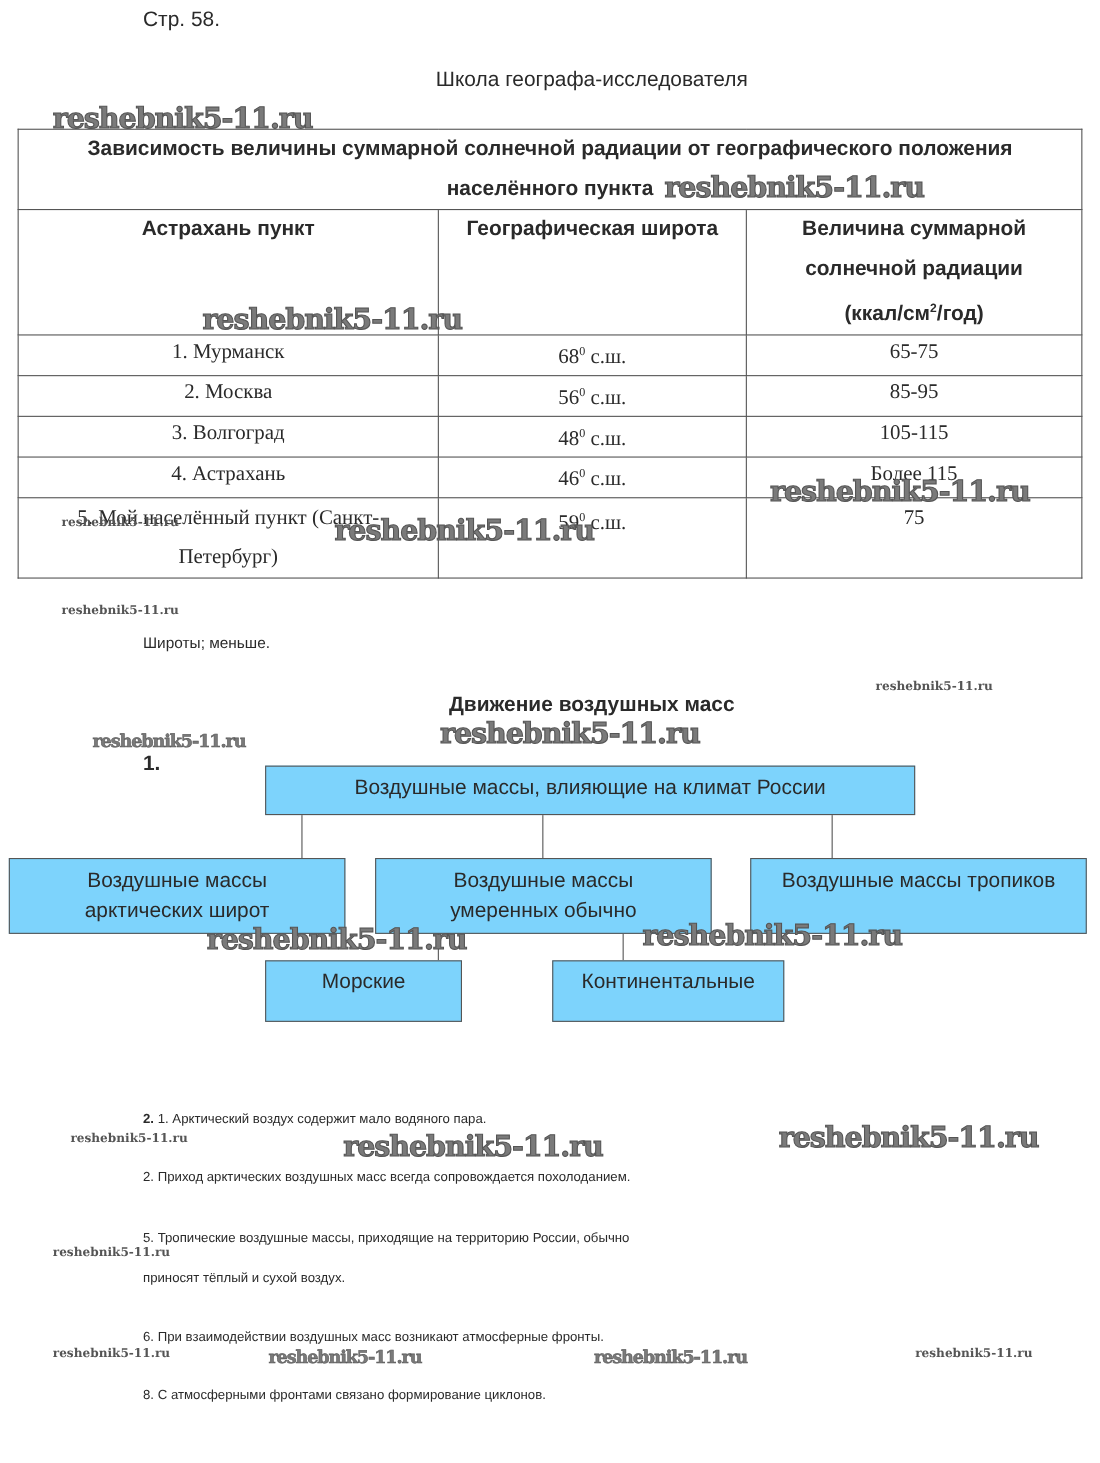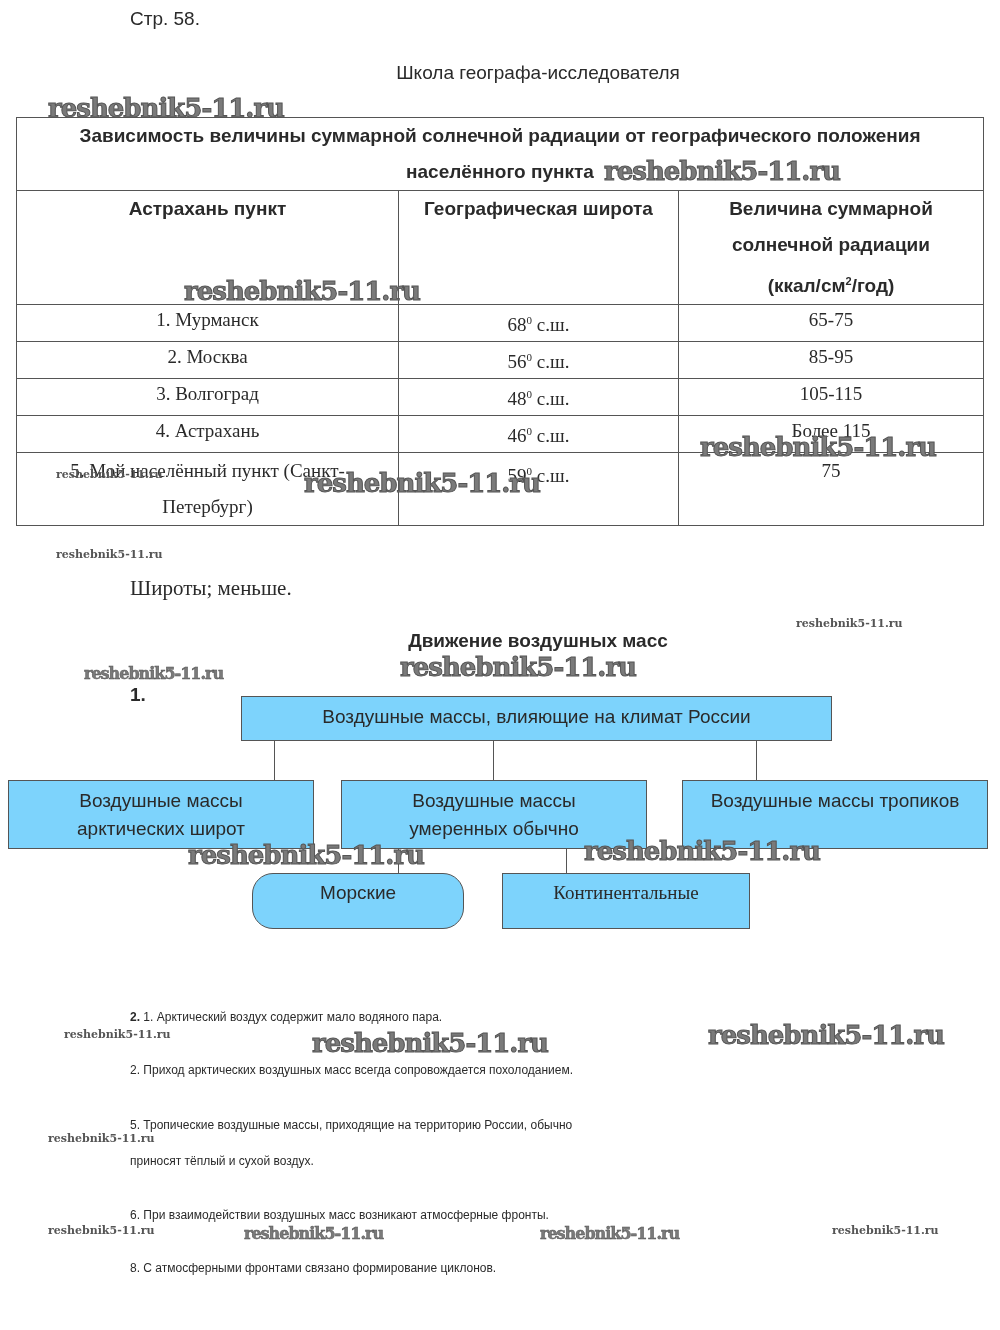--- a/index.html
+++ b/index.html
@@ -8,21 +8,21 @@
   .abs { position:absolute; }
   .page-num { left:130px; top:8px; font-size:19px; }
   .title { left:0; width:1076px; top:62px; text-align:center; font-size:19px; }
   .tbl { position:absolute; left:16px; top:117px; width:968px; border-collapse:collapse; font-size:19px;padding-left:40px; }
   .tbl td { border:1px solid #555; text-align:center; vertical-align:top; padding:0; }
   .tbl .cap { height:70px; font-weight:bold; line-height:36px; padding-top:0; }
   .tbl .hdr td { height:108px; font-weight:bold; line-height:36px; padding-top:0; }
   .tbl .row td { height:36px; line-height:30px;font-family:Liberation Serif, serif; }
   .tbl .row.last td { height:72px; line-height:36px; }
   sup { font-size:11px; }
-  .para { left:130px; font-size:21px;font-family:Liberation Serif, serif; }
+  .para { left:130px; font-size:14px; }
   .subtitle { left:0; width:1076px; top:630px; text-align:center; font-size:19px; font-weight:bold; }
   .num1 { left:130px; top:684px; font-size:19px; font-weight:bold; }
   .box { position:absolute; border:1px solid #555; background:#7dd3fc; text-align:center; font-size:19px; line-height:28px; box-sizing:border-box; }
   .line { position:absolute; background:#555; }
   .stmt { position:absolute; left:130px; font-size:12px; line-height:36px; }
   .wm { position:absolute; font-family:"DejaVu Serif", serif; font-weight:bold; color:#7a7a7a;
         -webkit-text-stroke:1px #555; letter-spacing:-1px; pointer-events:none; }
   .wm.big { font-size:26px; }
   .wm.small { font-size:11px; -webkit-text-stroke:0; color:#555; letter-spacing:0; }
   .wm.mid { font-size:16px; -webkit-text-stroke:0.5px #555; }
@@ -97,22 +97,22 @@
     <div>Воздушные массы</div>
     <div>умеренных обычно</div>
   </div>
   <div class="box" style="left:682px; top:780px; width:306px; height:69px; padding-top:6px;">
     <div>Воздушные массы тропиков</div>
   </div>
 
   <div class="line" style="left:398px; top:849px; width:1px; height:24px;"></div>
   <div class="line" style="left:566px; top:849px; width:1px; height:24px;"></div>
 
-  <div class="box" style="left:252px; top:873px; width:212px; height:56px; padding-top:5px;border-radius:21px;">Морские</div>
-  <div class="box" style="left:502px; top:873px; width:248px; height:56px; padding-top:5px;font-family:Liberation Serif, serif;">Континентальные</div>
+  <div class="box" style="left:241px; top:873px; width:179px; height:56px; padding-top:5px;">Морские</div>
+  <div class="box" style="left:502px; top:873px; width:211px; height:56px; padding-top:5px;">Континентальные</div>
 </div>
 
 <div class="stmt" style="top:999px"><b>2.</b> <span>1. Арктический воздух содержит мало водяного пара.</span></div>
 <div class="stmt" style="top:1052px">2. Приход арктических воздушных масс всегда сопровождается похолоданием.</div>
 <div class="stmt" style="top:1107px">5. Тропические воздушные массы, приходящие на территорию России, обычно</div>
 <div class="stmt" style="top:1143px">приносят тёплый и сухой воздух.</div>
 <div class="stmt" style="top:1197px">6. При взаимодействии воздушных масс возникают атмосферные фронты.</div>
 <div class="stmt" style="top:1250px">8. С атмосферными фронтами связано формирование циклонов.</div>
 
 <div class="wm big" style="left:48px; top:93px">reshebnik5-11.ru</div>

